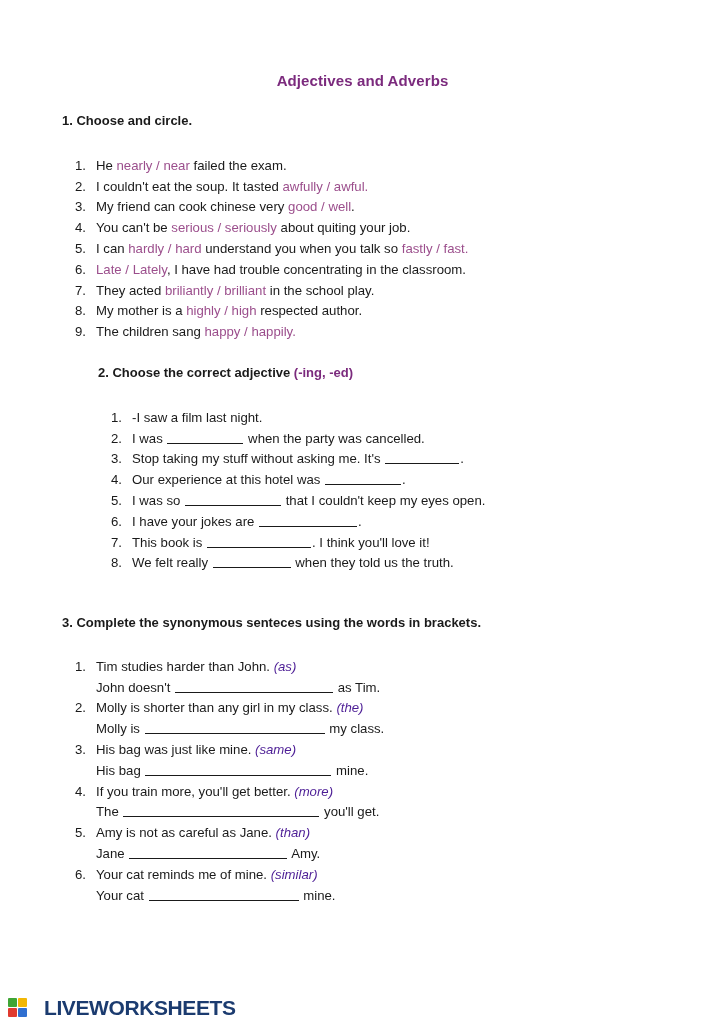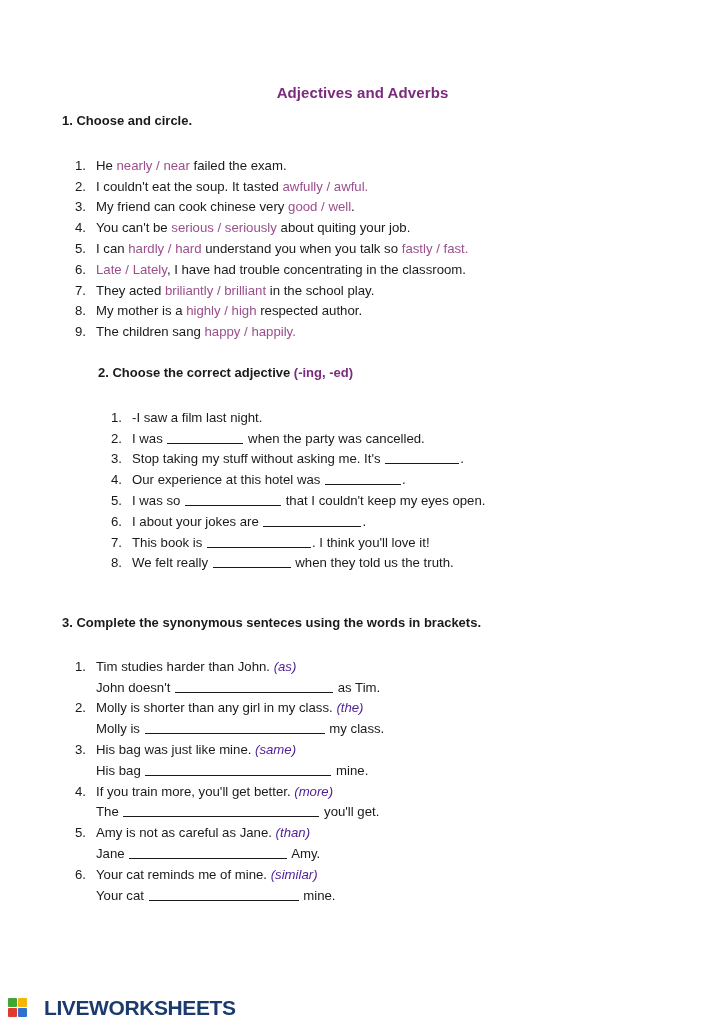--- a/index.html
+++ b/index.html
@@ -19,21 +19,21 @@
     position: absolute;
     inset: 0;
     background: #ffffff;
   }
 
   .title {
     text-align: center;
     font-size: 15px;
     font-weight: bold;
     color: #7b2a7d;
-    margin: 12px;
+    margin: 0;
     position: absolute;
     top: 72px;
     left: 0;
     right: 0;
     letter-spacing: 0.1px;
   }
 
   .section {
     position: absolute;
     left: 62px;
@@ -151,21 +151,21 @@
   </div>
 
   <div class="section" id="sec2">
     <div class="section-heading"><span>2. </span><span>Choose the correct adjective </span><span class="hint">(-ing, -ed)</span></div>
     <ol class="items">
         <li><span class="num">1.</span><span><span>-I saw a film last night.</span></span></li>
         <li><span class="num">2.</span><span><span>I was </span><span class="blank" style="width: 76px;"></span><span> when the party was cancelled.</span></span></li>
         <li><span class="num">3.</span><span><span>Stop taking my stuff without asking me. It's </span><span class="blank" style="width: 74px;"></span><span>.</span></span></li>
         <li><span class="num">4.</span><span><span>Our experience at this hotel was </span><span class="blank" style="width: 76px;"></span><span>.</span></span></li>
         <li><span class="num">5.</span><span><span>I was so </span><span class="blank" style="width: 96px;"></span><span> that I couldn't keep my eyes open.</span></span></li>
-        <li><span class="num">6.</span><span><span>I about your jokes are </span><span class="blank" style="width: 98px;"></span><span>.</span></span></li>
+        <li><span class="num">6.</span><span><span>I have your jokes are </span><span class="blank" style="width: 98px;"></span><span>.</span></span></li>
         <li><span class="num">7.</span><span><span>This book is </span><span class="blank" style="width: 104px;"></span><span>. I think you'll love it!</span></span></li>
         <li><span class="num">8.</span><span><span> We felt really </span><span class="blank" style="width: 78px;"></span><span> when they told us the truth.</span></span></li>
       </ol>
   </div>
 
   <div class="section" id="sec3">
     <div class="section-heading"><span>3. </span><span>Complete the synonymous senteces using the words in brackets.</span></div>
     <ol class="items">
         <li><span class="num">1.</span><span><span>Tim studies harder than John.</span><span class="brk">  (as)</span></span><span class="subline"><span>John doesn't </span><span class="blank" style="width: 158px;"></span><span> as Tim.</span></span></li>
         <li><span class="num">2.</span><span><span>Molly is shorter than any girl in my class.</span><span class="brk">   (the)</span></span><span class="subline"><span>Molly is </span><span class="blank" style="width: 180px;"></span><span> my class.</span></span></li>

